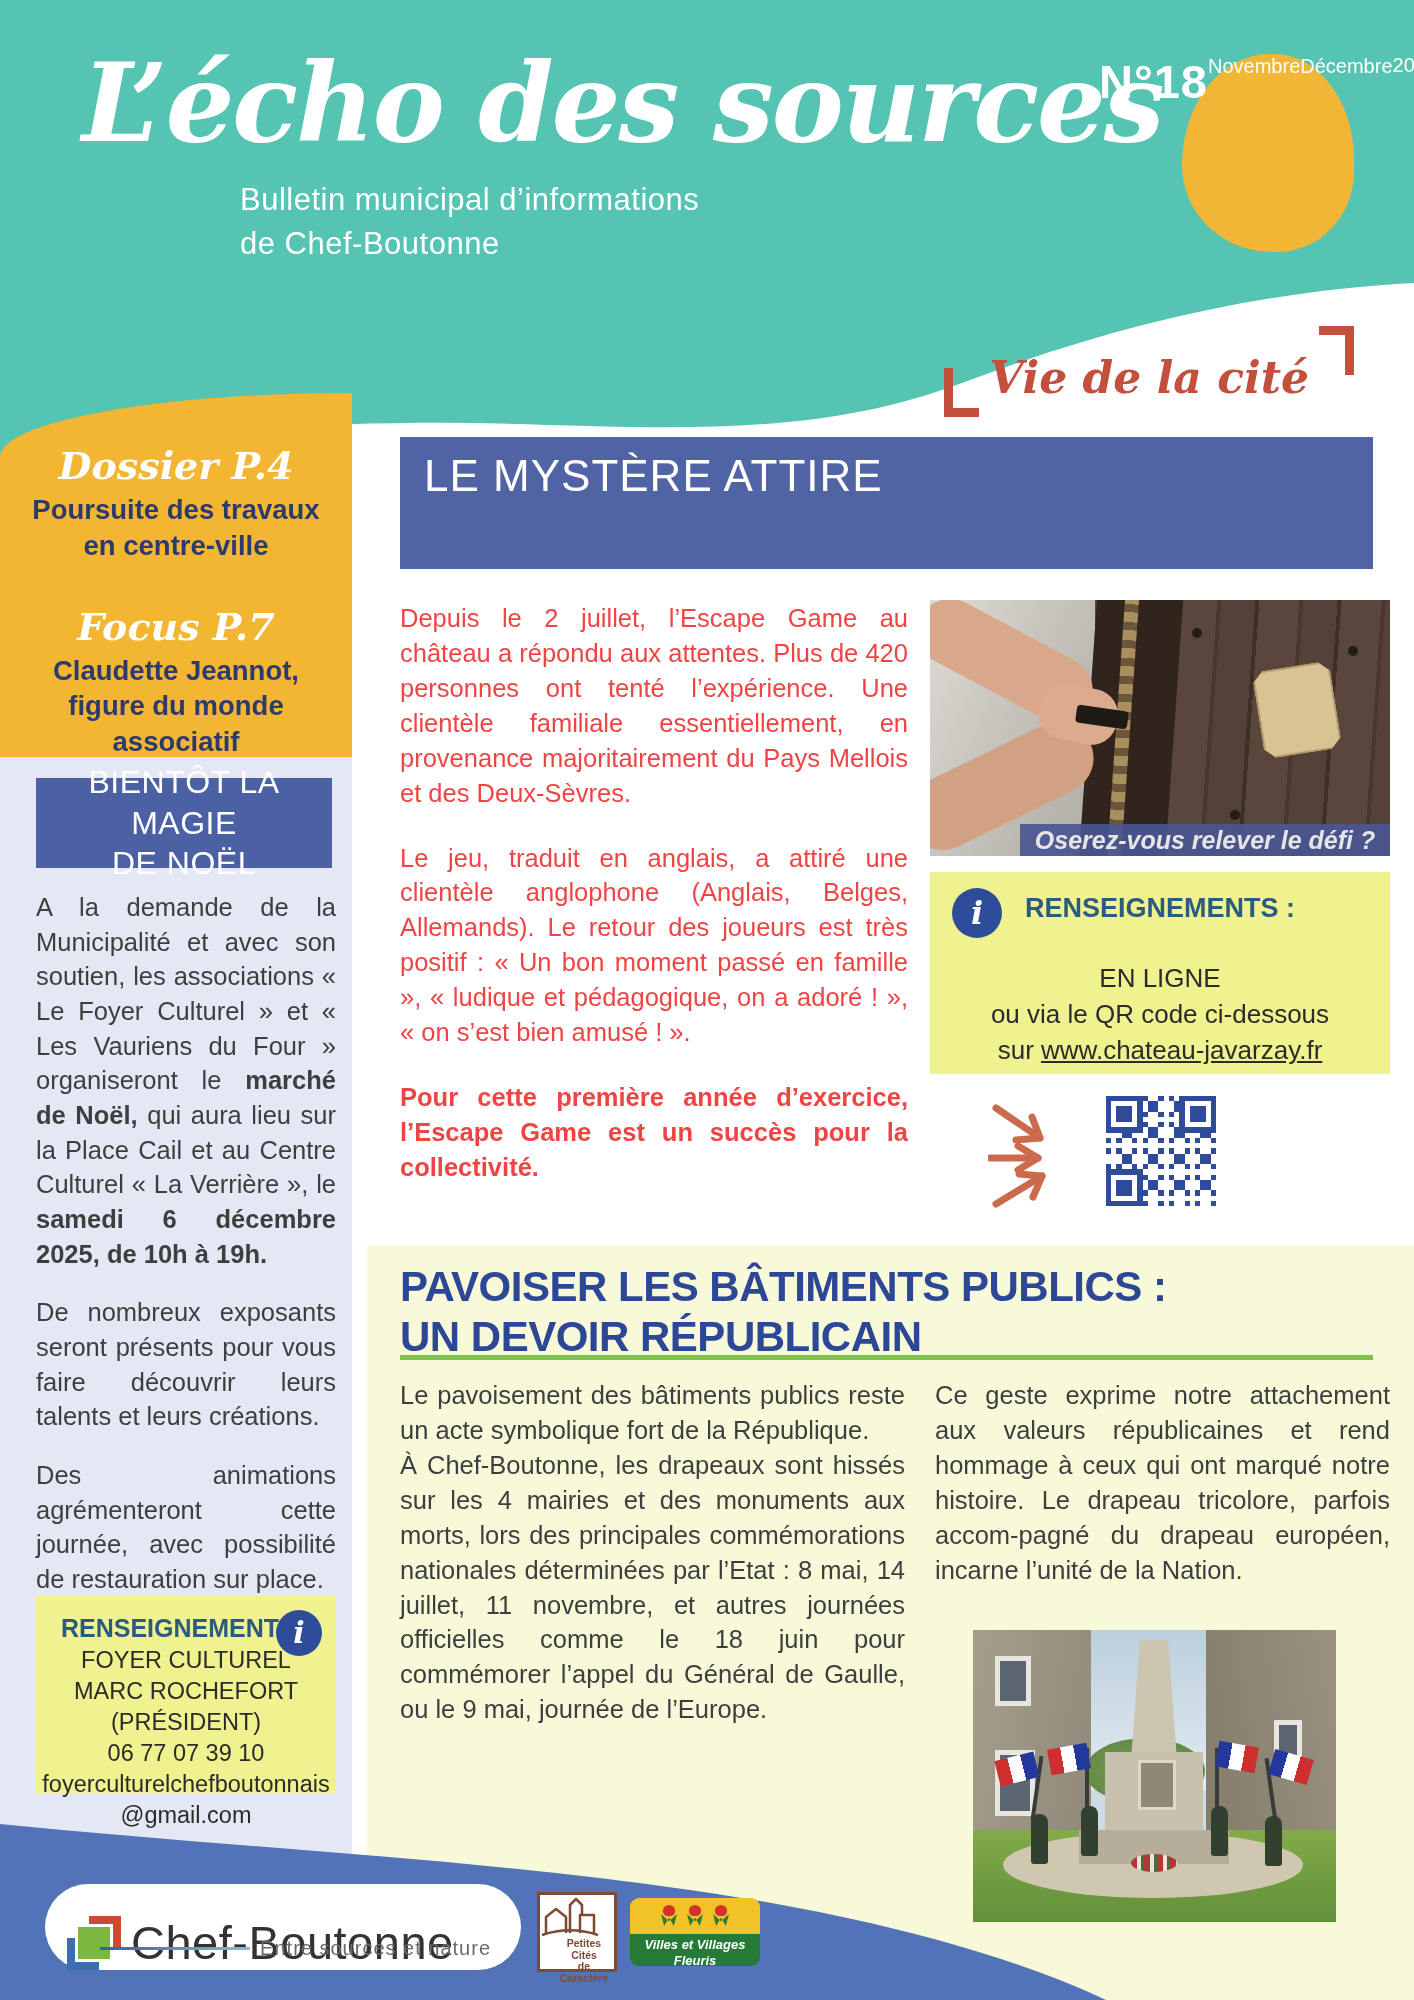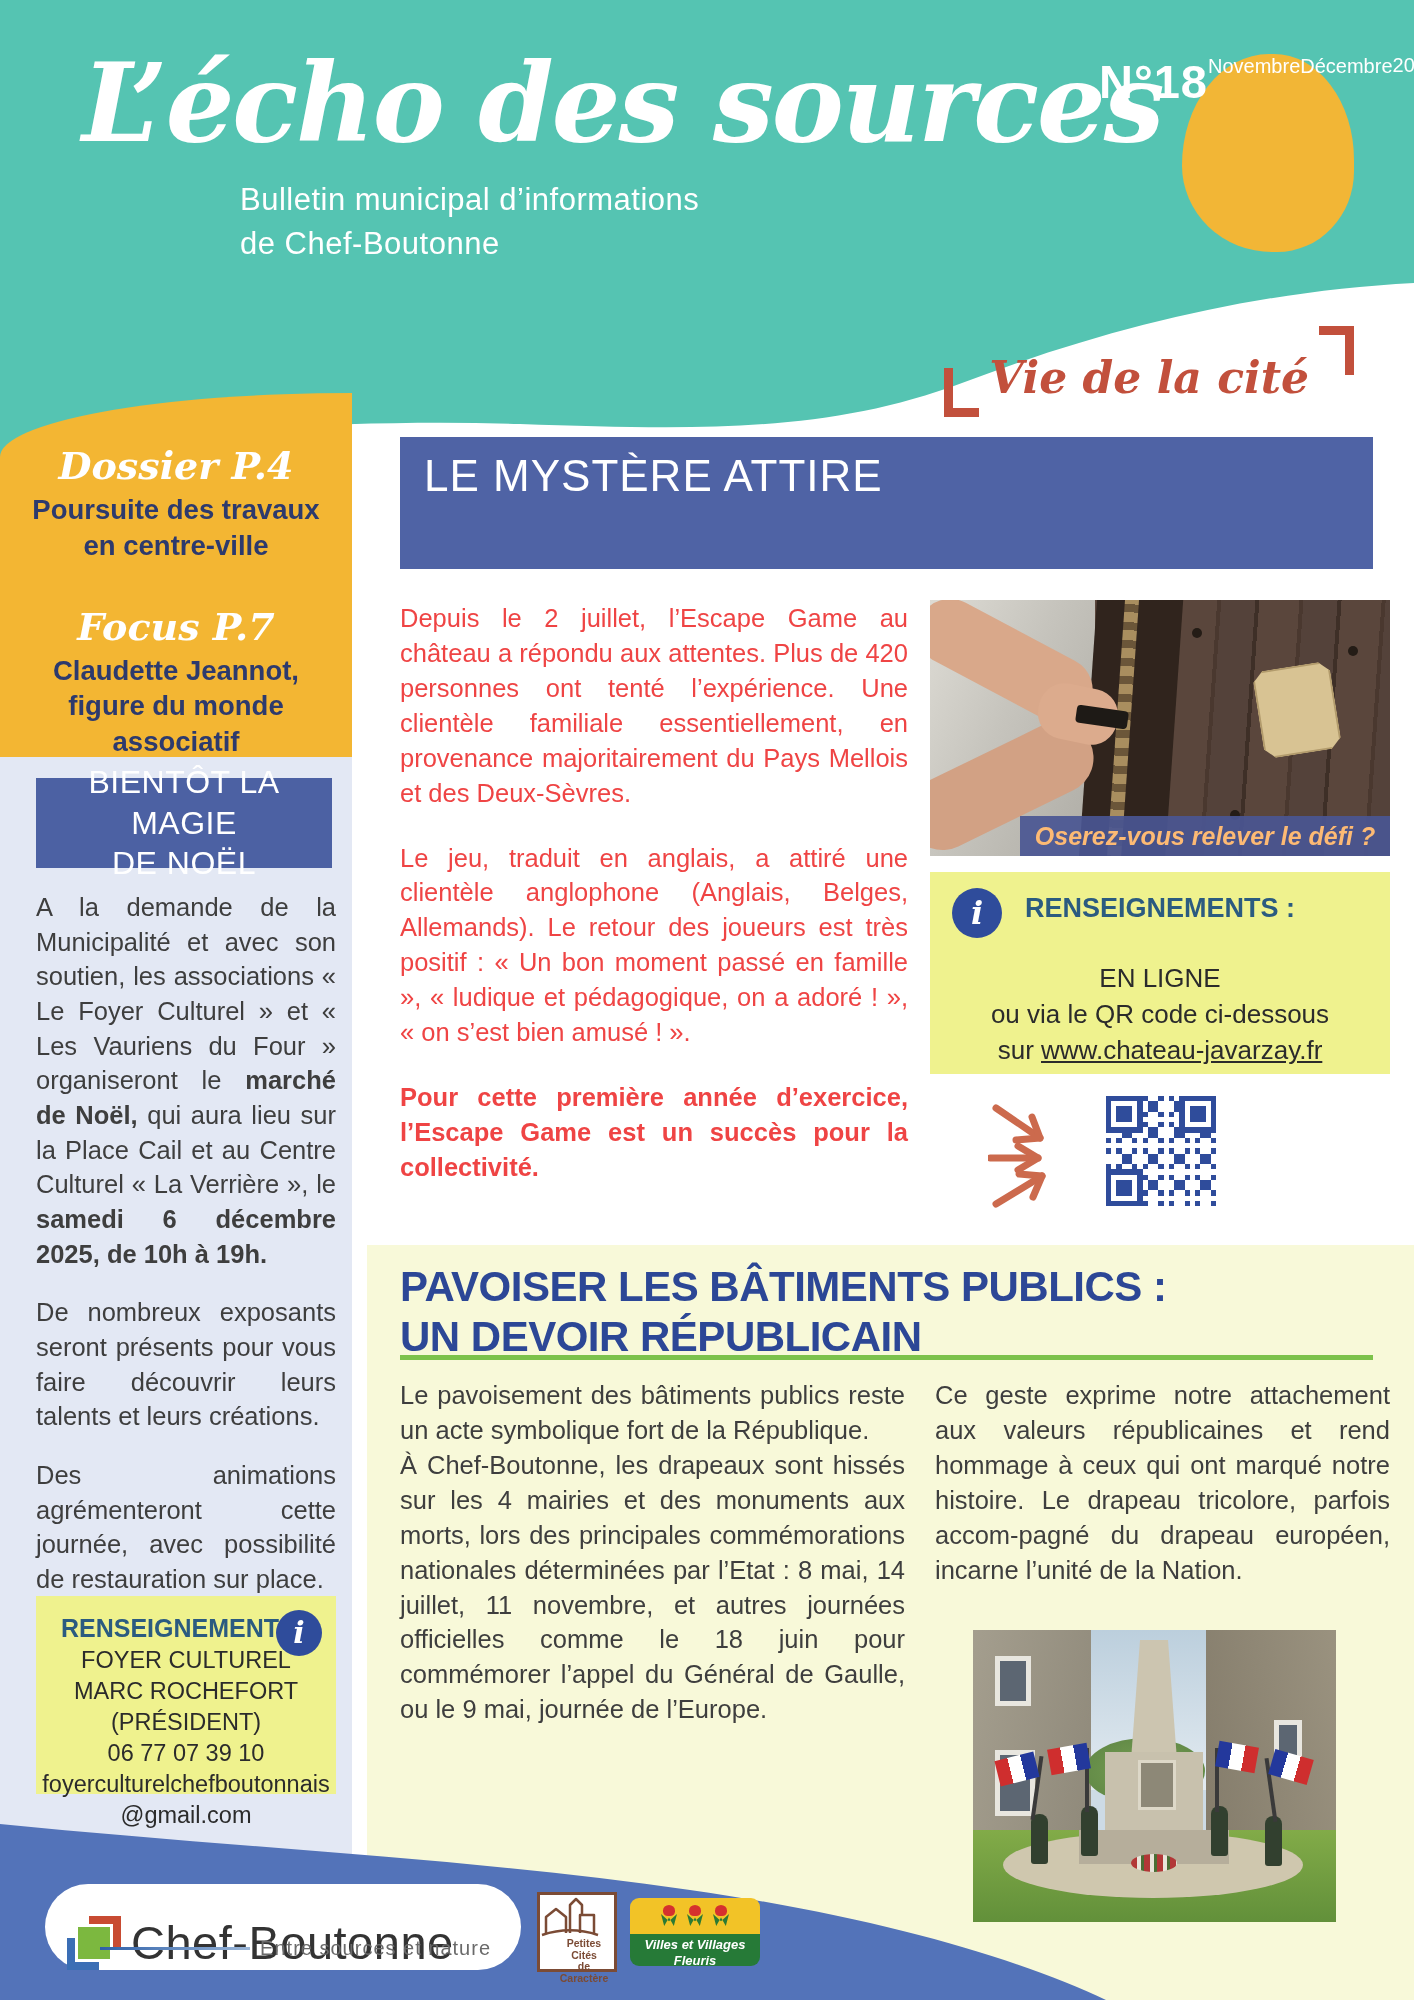--- a/index.html
+++ b/index.html
@@ -74,22 +74,22 @@
   .p1-arm-bot{position:absolute;left:-30px;top:150px;width:200px;height:72px;background:#d2a184;
       border-radius:40px;transform:rotate(-26deg);}
   .p1-hand{position:absolute;left:108px;top:86px;width:80px;height:56px;background:#dcab8d;
       border-radius:26px;transform:rotate(12deg);}
   .p1-lock{position:absolute;left:146px;top:108px;width:52px;height:18px;background:#1e1a16;
       border-radius:4px;transform:rotate(8deg);}
   .p1-plaque{position:absolute;left:328px;top:66px;width:74px;height:84px;background:#d8c393;
       transform:rotate(-9deg);border:2px solid #b29b6c;
       clip-path:polygon(14% 0,86% 0,100% 12%,100% 88%,86% 100%,14% 100%,0 88%,0 12%);}
   .p1-stud{position:absolute;width:10px;height:10px;border-radius:50%;background:#241c16;}
-  .photo-caption{position:absolute;left:90px;right:0;bottom:0;height:40px;background:rgba(74,86,146,.92);
-      color:#fdba74;font-style:italic;font-weight:bold;font-size:25px;display:flex;align-items:center;justify-content:center;}
+  .photo-caption{position:absolute;left:90px;right:0;bottom:0;height:32px;background:rgba(74,86,146,.92);
+      color:#e5e5e5;font-style:italic;font-weight:bold;font-size:25px;display:flex;align-items:center;justify-content:center;}
 
   
   .info-box-right{position:absolute;left:930px;top:872px;width:460px;height:202px;background:#EFF28E;
       text-align:center;color:#2b2b2b;font-size:26px;line-height:1.38;padding-top:18px;box-sizing:border-box;}
   .ib-title{color:#2B5B80;font-weight:bold;font-size:27px;}
   .ib-link{color:#2b2b2b;text-decoration:underline;}
   .qr-row-arrows{position:absolute;left:988px;top:1100px;}
   .qr-box{position:absolute;left:1106px;top:1096px;width:110px;height:110px;}
 
   

